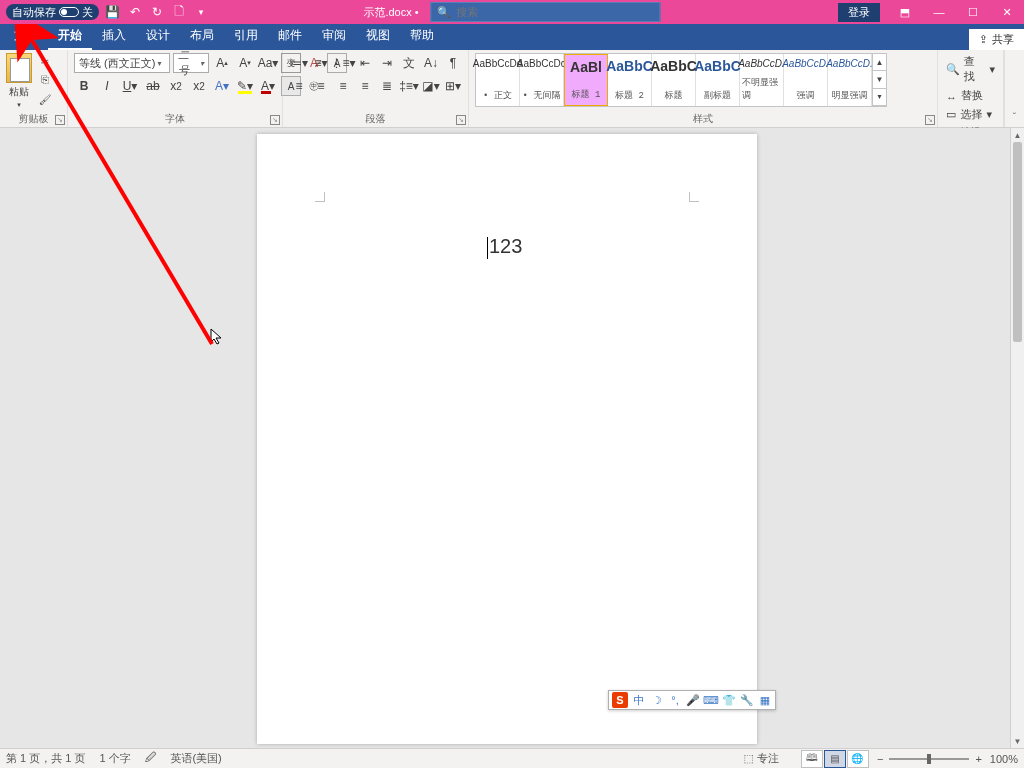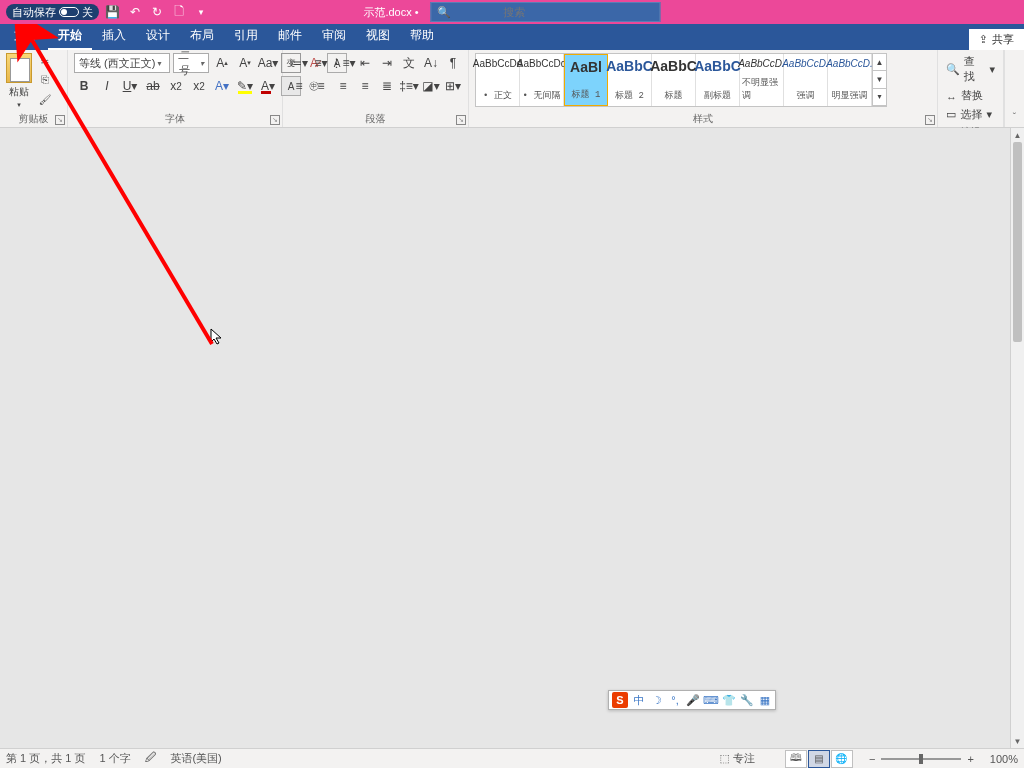--- a/index.html
+++ b/index.html
@@ -8,21 +8,21 @@
   
   .titlebar { background: #ec4899; height: 24px; display: flex; align-items: center; color: #fff; font-size: 11px; position: relative; }
   .titlebar-left { display: flex; align-items: center; gap: 6px; padding-left: 6px; }
   .autosave-toggle { display: flex; align-items: center; gap: 3px; background: #1e3f6f; border-radius: 10px; padding: 1px 6px; height: 16px; }
   .toggle-switch { width: 20px; height: 10px; border: 1px solid #fff; border-radius: 5px; position: relative; }
   .toggle-knob { width: 6px; height: 6px; background: #fff; border-radius: 50%; position: absolute; left: 1px; top: 1px; }
   .qat-icon { width: 16px; height: 16px; display: flex; align-items: center; justify-content: center; font-size: 12px; cursor: pointer; }
   .titlebar-center { position: absolute; left: 50%; transform: translateX(-50%); display: flex; align-items: center; gap: 12px; justify-content: space-between; }
   .doc-title { font-size: 11px; }
   .search-box { background: #3b67a8; border: 1px solid #5a7fb5; height: 20px; width: 230px; display: flex; align-items: center; padding: 0 6px; gap: 5px; }
-  .search-box input { background: transparent; border: none; outline: none; color: #d0dcec; font-size: 11px; flex: 1; margin-left: 47px; }
+  .search-box input { background: transparent; border: none; outline: none; color: #d0dcec; font-size: 11px; flex: 1; }
   .titlebar-right { margin-left: auto; display: flex; align-items: center; }
   .login-btn { background: #1e3f6f; padding: 2px 10px; font-size: 11px; margin-right: 8px; cursor: pointer; }
   .win-controls { display: flex; }
   .win-btn { width: 34px; height: 24px; display: flex; align-items: center; justify-content: center; font-size: 11px; cursor: pointer; }
   
   
   .tabstrip { background: #2b579a; height: 26px; display: flex; align-items: flex-end; padding-left: 4px; color: #fff; font-size: 12px; }
   .tab { padding: 4px 10px; cursor: pointer; }
   .tab.active { border-bottom: 2px solid #fff; font-weight: 600; }
   .share-btn { margin-left: auto; background: #fff; color: #333; padding: 3px 10px; font-size: 11px; display: flex; align-items: center; gap: 4px; cursor: pointer; }
@@ -42,21 +42,21 @@
   .small-icon { width: 14px; height: 14px; display: inline-flex; align-items: center; justify-content: center; }
   .font-row { display: flex; align-items: center; gap: 3px; }
   .combo { background: #fff; border: 1px solid #ababab; height: 20px; display: flex; align-items: center; padding: 0 4px; font-size: 11px; }
   .combo-arrow { font-size: 8px; color: #666; margin-left: 2px; }
   .rib-btn { width: 20px; height: 20px; display: flex; align-items: center; justify-content: center; border: 1px solid transparent; cursor: pointer; font-size: 12px; }
   .rib-btn.boxed { border: 1px solid #ababab; }
   .para-row { display: flex; align-items: center; gap: 2px; }
   
   .styles-gallery { display: flex; border: 1px solid #c4c4c4; background: #fff; }
   .style-item { width: 44px; height: 52px; border-right: 1px solid #e0e0e0; display: flex; flex-direction: column; align-items: center; justify-content: space-between; padding: 4px 2px; cursor: pointer; }
-  .style-item.selected { border: 1px solid #f0ab00; background: #7dd3fc; }
+  .style-item.selected { border: 1px solid #f0ab00; background: #f0abfc; }
   .style-preview { font-size: 10px; color: #333; }
   .style-preview.big { font-size: 14px; font-weight: bold; }
   .style-preview.blue { color: #2b579a; }
   .style-preview.italic { font-style: italic; }
   .style-name { font-size: 9px; color: #555; font-family: Liberation Mono, monospace; }
   .gallery-scroll { width: 14px; display: flex; flex-direction: column; border-left: 1px solid #c4c4c4; }
   .gallery-scroll div { flex: 1; display: flex; align-items: center; justify-content: center; font-size: 8px; border-bottom: 1px solid #c4c4c4; cursor: pointer; }
   
   .editing-col { display: flex; flex-direction: column; gap: 2px; }
   .editing-item { display: flex; align-items: center; gap: 4px; font-size: 11px; cursor: pointer; padding: 1px 2px; }
@@ -84,21 +84,21 @@
   
   
   .cursor-arrow { position: absolute; left: 210px; top: 200px; font-size: 14px; color: #000; pointer-events: none; }
   
   
   .red-arrow { position: absolute; pointer-events: none; z-index: 100; }
   
   
   .statusbar { position: absolute; bottom: 0; left: 0; right: 0; height: 20px; background: #f3f2f1; border-top: 1px solid #d0d0d0; display: flex; align-items: center; font-size: 11px; color: #555; padding: 0 6px; }
   .status-item { margin-right: 14px; cursor: pointer; }
-  .status-right { margin-left: auto; display: flex; align-items: center; gap: 16px; }
+  .status-right { margin-left: auto; display: flex; align-items: center; gap: 8px; }
   .view-btns { display: flex; gap: 1px; }
   .view-btn { width: 22px; height: 18px; border: 1px solid #c0c0c0; background: #fff; display: flex; align-items: center; justify-content: center; font-size: 10px; cursor: pointer; }
   .view-btn.active { background: #d0d7e5; border-color: #2b579a; }
   .zoom-slider { display: flex; align-items: center; gap: 6px; }
   .slider-track { width: 80px; height: 2px; background: #999; position: relative; }
   .slider-thumb { position: absolute; left: 38px; top: -4px; width: 4px; height: 10px; background: #666; }
 </style>
 </head>
 <body>
 
@@ -115,20 +115,29 @@
     <span class="qat-icon">↶</span>
     <span class="qat-icon">↻</span>
     <span class="qat-icon">🗋</span>
     <span class="qat-icon" style="font-size:9px;">▾</span>
   </div>
   <div class="titlebar-center">
     <span class="doc-title">示范.docx •</span>
     <div class="search-box">
       <span>🔍</span>
       <input type="text" placeholder="搜索" style="">
+    </div>
+  </div>
+  <div class="titlebar-right">
+    <div class="login-btn">登录</div>
+    <div class="win-controls">
+      <div class="win-btn">⬒</div>
+      <div class="win-btn">—</div>
+      <div class="win-btn">☐</div>
+      <div class="win-btn">✕</div>
     </div>
   </div>
 </div>
 
 <div class="tabstrip">
   <div id="tabs-host" style="display: flex;">
       <div class="tab">文件</div>
       <div class="tab active">开始</div>
       <div class="tab">插入</div>
       <div class="tab">设计</div>
@@ -301,20 +310,27 @@
         <div class="editing-item"><span>▭</span><span>选择</span>▾</div>
       </div>
     </div>
     <div class="group-label">编辑</div>
   </div>
 
   <div class="collapse-btn">ˇ</div>
 </div>
 
 <div class="doc-area">
+  <div class="page">
+    <div class="margin-mark mark-tl"></div>
+    <div class="margin-mark mark-tr"></div>
+    <div class="doc-content">
+      <span class="cursor-line"></span><span>123</span>
+    </div>
+  </div>
 
   <div class="ime-bar">
     <span class="ime-logo">S</span>
     <span class="ime-icon">中</span>
     <span class="ime-icon">☽</span>
     <span class="ime-icon">°,</span>
     <span class="ime-icon">🎤</span>
     <span class="ime-icon">⌨</span>
     <span class="ime-icon">👕</span>
     <span class="ime-icon">🔧</span>

